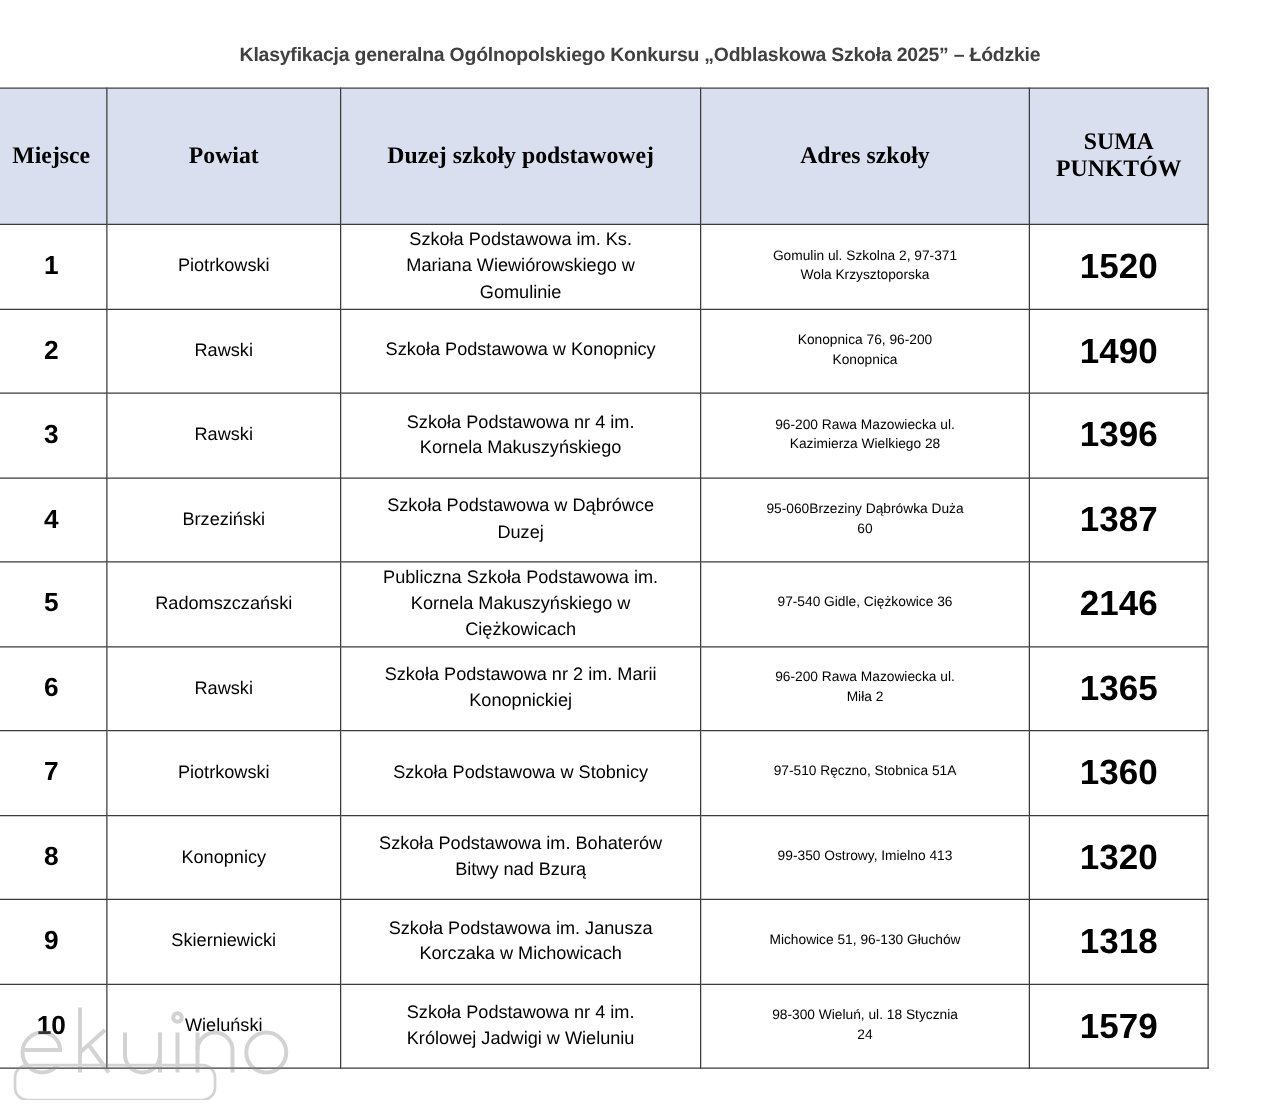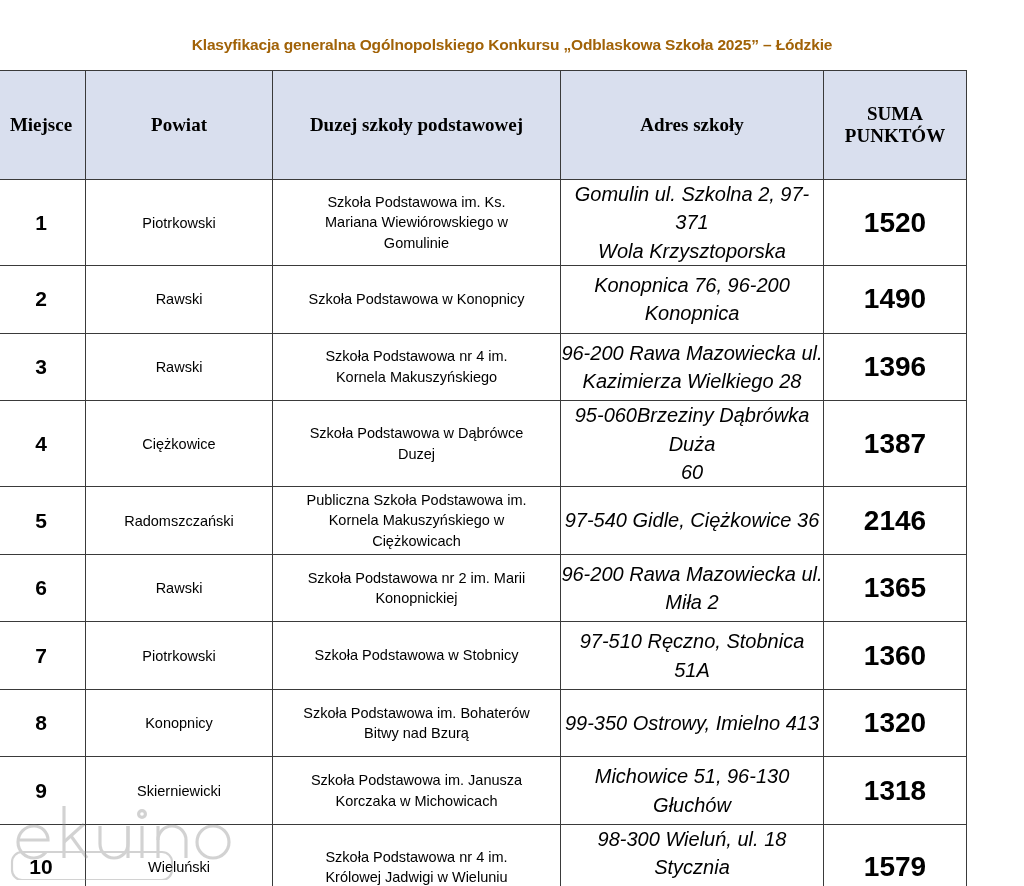--- a/index.html
+++ b/index.html
@@ -20,21 +20,21 @@
   .page-title {
     position: absolute;
     left: 0;
     top: 36px;
     width: 1024px;
     text-align: center;
     font-family: "Liberation Sans", sans-serif;
     font-weight: bold;
     font-size: 15.5px;
     letter-spacing: -0.15px;
-    color: #a16207;
+    color: #404040;
     white-space: nowrap;
   }
 
   
   .table-wrap {
     position: absolute;
     left: -4px;
     top: 70px;
     width: 970px;
   }
@@ -89,24 +89,23 @@
     font-family: "Liberation Sans", sans-serif;
     font-weight: normal;
     font-size: 14.5px;
     line-height: 1.42;
     white-space: pre-line;
     margin-left: 28px;
   }
   td.address {
     font-family: "Liberation Sans", sans-serif;
     font-weight: normal;
-    font-size: 20px;
+    font-size: 11px;
     line-height: 1.42;
     white-space: pre-line;
-    font-style: italic;
   }
   td.points {
     font-family: "Liberation Sans", sans-serif;
     font-weight: bold;
     font-size: 28px;
   }
 
   
   .watermark {
     position: absolute;
@@ -168,21 +167,21 @@
           <td class="place">3</td>
           <td class="county">Rawski</td>
           <td class="school">Szkoła Podstawowa nr 4 im.
 Kornela Makuszyńskiego</td>
           <td class="address">96-200 Rawa Mazowiecka ul.
 Kazimierza Wielkiego 28</td>
           <td class="points">1396</td>
         </tr>
         <tr>
           <td class="place">4</td>
-          <td class="county">Ciężkowice</td>
+          <td class="county">Brzeziński</td>
           <td class="school">Szkoła Podstawowa w Dąbrówce
 Duzej</td>
           <td class="address">95-060Brzeziny Dąbrówka Duża
 60</td>
           <td class="points">1387</td>
         </tr>
         <tr>
           <td class="place">5</td>
           <td class="county">Radomszczański</td>
           <td class="school">Publiczna Szkoła Podstawowa im.

